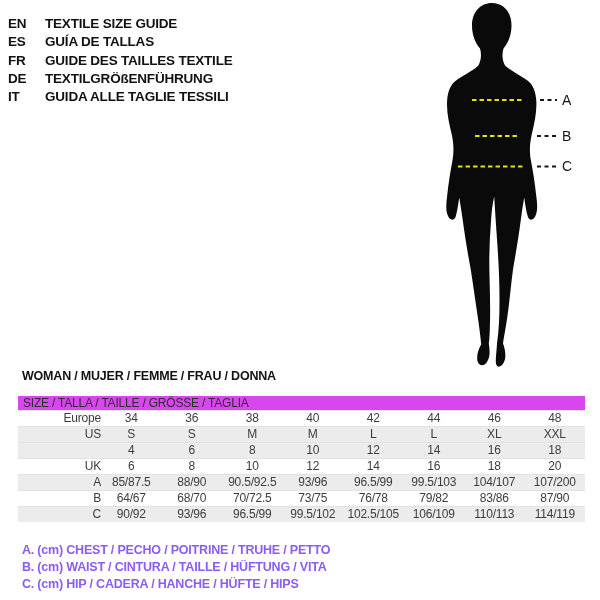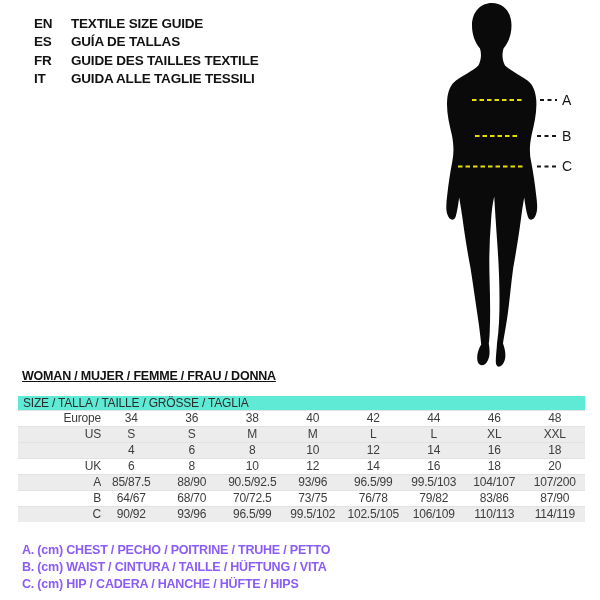--- a/index.html
+++ b/index.html
@@ -1,31 +1,31 @@
 <!DOCTYPE html>
 <html><head>
 <meta charset="utf-8">
 <style>
   html,body{margin:0;padding:0;background:#fff;}
   .canvas{
     position:relative;width:600px;height:600px;background:#ffffff;
     font-family:"Liberation Sans",sans-serif;overflow:hidden;
   }
   
-  .lang-block{position:absolute;left:34px;top:14px;}
+  .lang-block{position:absolute;left:8px;top:14px;}
   .lang-row{line-height:17.3px;white-space:nowrap;}
   .lang-code{display:inline-block;width:37px;font-weight:700;font-size:13.5px;color:#121212;letter-spacing:-0.2px;}
   .lang-label{font-weight:700;font-size:13.5px;color:#121212;letter-spacing:-0.2px;}
   
   .figure{position:absolute;left:400px;top:0;}
   .dashY{stroke-width:2.2;stroke-dasharray:4.5 3;fill:none;}
   .dashK{stroke-width:2;stroke-dasharray:4 3.5;stroke:#161616;fill:none;}
   .marker{font-size:14px;fill:#161616;font-family:"Liberation Sans",sans-serif;}
   
-  .section-title{position:absolute;left:22px;top:369px;font-size:12.5px;font-weight:700;color:#121212;letter-spacing:-0.2px;white-space:nowrap;text-decoration:underline;}
+  .section-title{position:absolute;left:22px;top:369px;font-size:12.5px;font-weight:700;color:#121212;letter-spacing:-0.2px;white-space:nowrap;}
   
   .size-table{position:absolute;left:18px;top:396px;width:567px;border-collapse:collapse;table-layout:fixed;
     font-size:12px;color:#3d3d3d;letter-spacing:-0.2px;}
   .size-table td{padding:0;text-align:center;height:15px;line-height:15px;white-space:nowrap;overflow:hidden;}
   .size-table td.rowlabel{text-align:right;padding-left:4px;}
   .size-table td.thead{text-align:left;padding-left:5px;height:14px;line-height:14px;color:#2d2d2d;}
   .size-table tbody tr{border-top:1px solid #e2e2e2;}
   
   .legend{position:absolute;left:22px;top:542px;}
   .legend-row{font-size:12.5px;font-weight:700;color:#8b5cf6;line-height:16.8px;letter-spacing:-0.2px;white-space:nowrap;}
@@ -37,20 +37,23 @@
 
   <div class="lang-block">
     <div class="lang-row">
       <span class="lang-code">EN</span><span class="lang-label">TEXTILE SIZE GUIDE</span>
     </div>
     <div class="lang-row">
       <span class="lang-code">ES</span><span class="lang-label">GUÍA DE TALLAS</span>
     </div>
     <div class="lang-row">
       <span class="lang-code">FR</span><span class="lang-label">GUIDE DES TAILLES TEXTILE</span>
+    </div>
+    <div class="lang-row">
+      <span class="lang-code">DE</span><span class="lang-label">TEXTILGRÖßENFÜHRUNG</span>
     </div>
     <div class="lang-row">
       <span class="lang-code">IT</span><span class="lang-label">GUIDA ALLE TAGLIE TESSILI</span>
     </div>
   </div>
 
   <svg class="figure" width="200" height="375" viewBox="0 0 200 375">
     <path d="M92 3
              C103.5 3 111.5 12 111.5 25.5
              C111.5 34.5 108.5 42.5 103.5 48.5
@@ -117,21 +120,21 @@
         <col style="width:60.5px">
         <col style="width:60.5px">
         <col style="width:60.5px">
       <col style="width:60.5px">
         <col style="width:60.5px">
         <col style="width:60.5px">
         <col style="width:60.5px">
     </colgroup>
     <thead>
       <tr>
-        <td class="thead" colspan="9" style="background: #5eead4;">SIZE / TALLA / TAILLE / GRÖSSE / TAGLIA</td>
+        <td class="thead" colspan="9" style="background: #d946ef;">SIZE / TALLA / TAILLE / GRÖSSE / TAGLIA</td>
       </tr>
     </thead>
     <tbody>
         <tr>
           <td class="rowlabel">Europe</td>
           <td>34</td>
           <td>36</td>
           <td>38</td>
           <td>40</td>
           <td>42</td>

